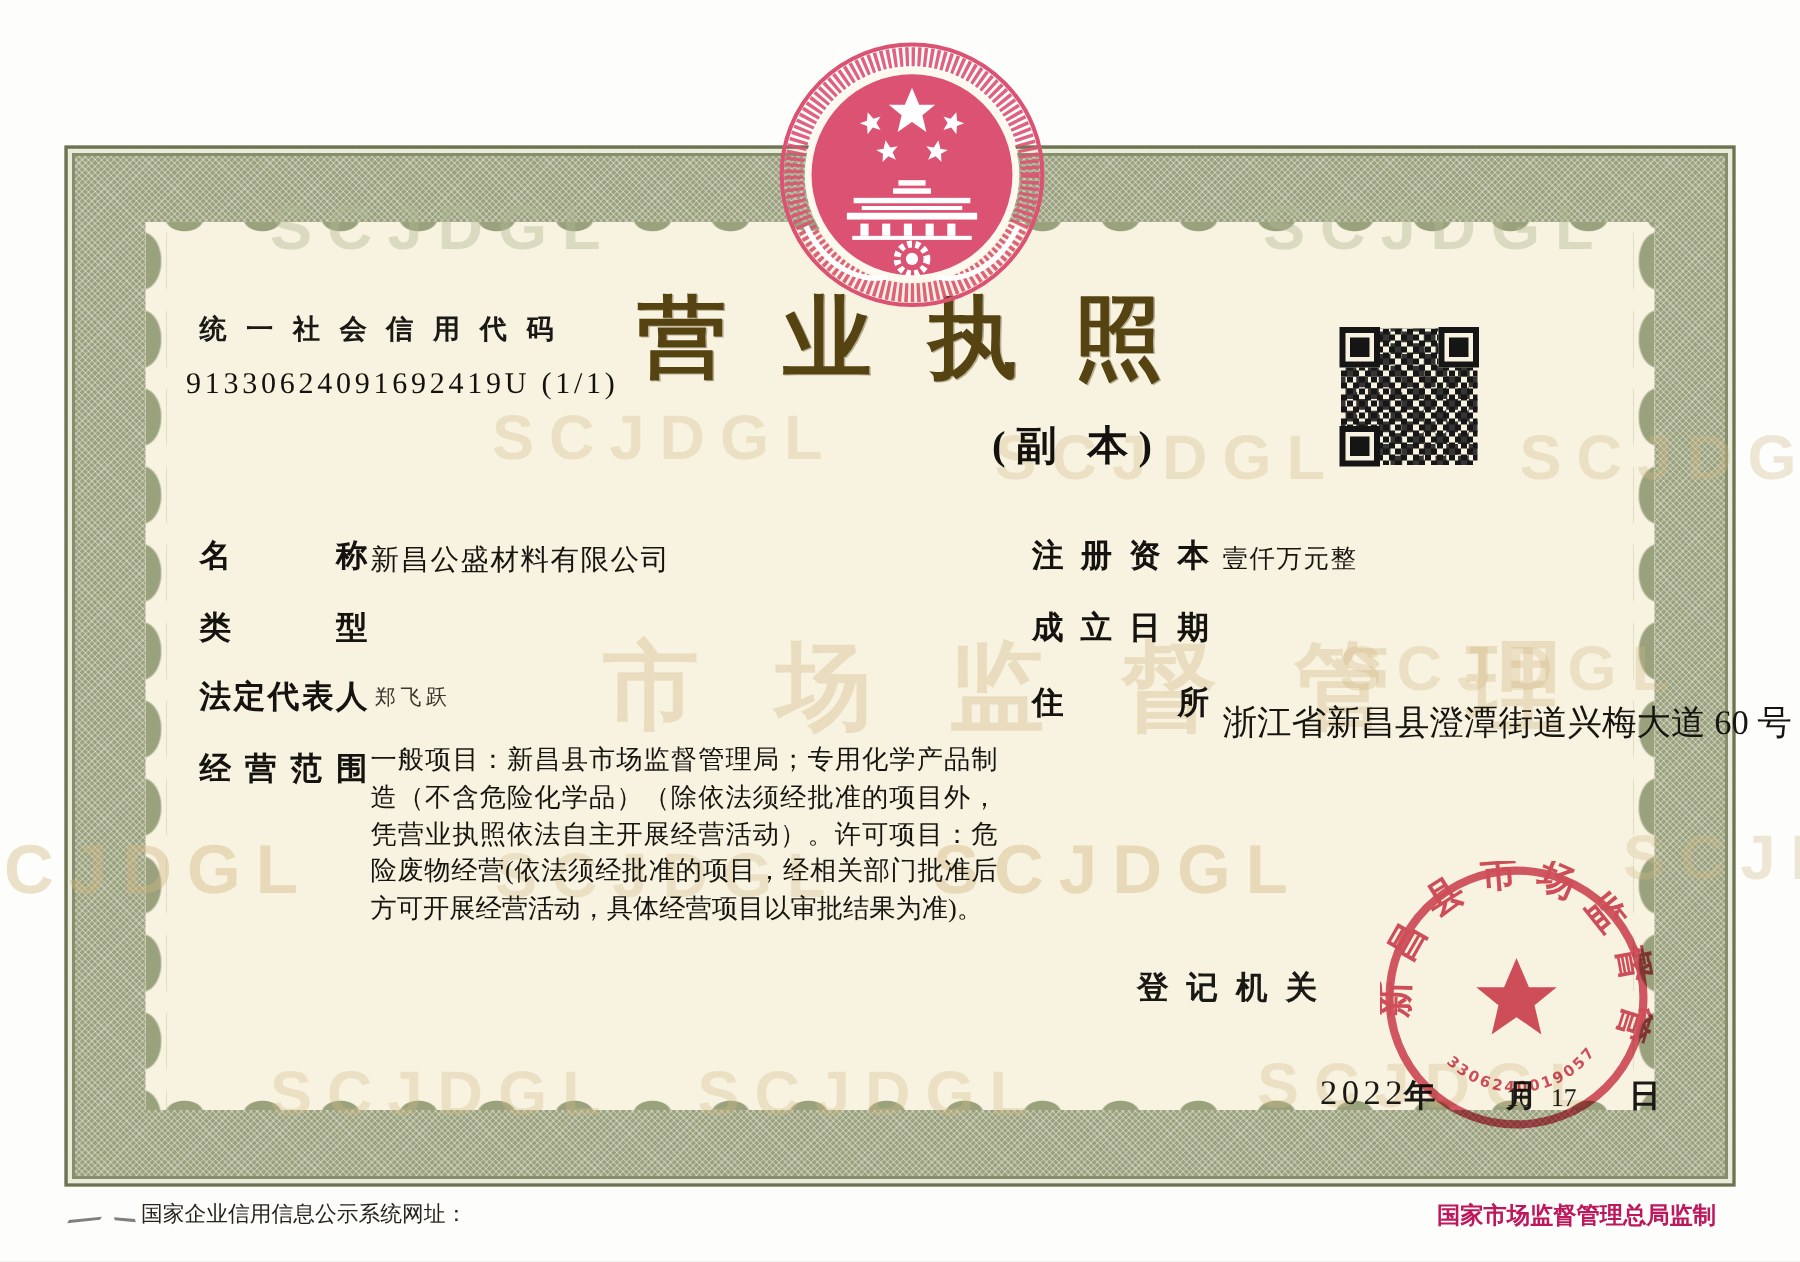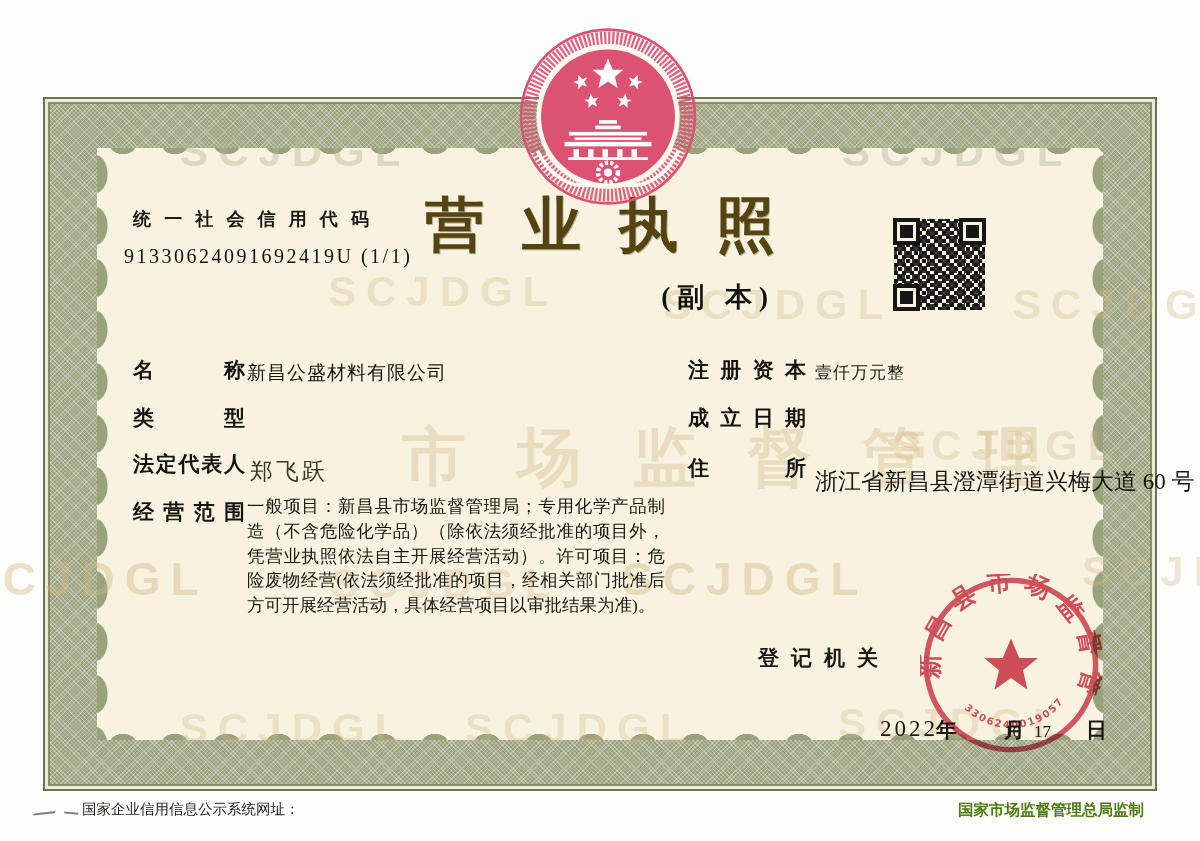--- a/index.html
+++ b/index.html
@@ -55,45 +55,45 @@
   .fd::after{content:"";position:absolute;inset:3px;background:#151515;}
   .fd-tl{left:0;top:0;} .fd-tr{right:0;top:0;} .fd-bl{left:0;bottom:0;}
   .qr-caption{position:absolute;left:997px;top:214px;width:152px;font-size:13.5px;line-height:18.5px;
       font-weight:700;z-index:5;color:#15130f;}
   
   .flabel{position:absolute;width:112px;font-size:21px;font-weight:700;color:#15130f;z-index:5;}
   .rlabel{position:absolute;left:688px;width:118px;font-size:21px;font-weight:700;color:#15130f;z-index:5;}
   .fvalue{position:absolute;z-index:5;color:#17150f;}
   .v-name{left:247px;top:360px;font-size:19px;letter-spacing:1px;}
   .v-type{left:247px;top:408px;font-size:19px;letter-spacing:1px;}
-  .v-rep{left:250px;top:456px;font-size:23px;letter-spacing:3px;color:#3a362c;}
+  .v-rep{left:250px;top:456px;font-size:14px;letter-spacing:3px;color:#3a362c;}
   .v-scope{left:247px;top:494px;width:418px;font-size:17.5px;line-height:24.8px;text-align:justify;}
   .v-capital{left:815px;top:361px;font-size:17px;letter-spacing:1px;}
   .v-estdate{left:815px;top:407px;font-size:19px;letter-spacing:1px;}
   .v-address{left:815px;top:466px;font-size:23px;white-space:nowrap;}
   
   .reg-label{position:absolute;left:758px;top:644px;width:120px;font-size:21px;font-weight:700;z-index:5;}
   .seal{position:absolute;left:920px;top:574px;width:182px;height:182px;z-index:7;opacity:.9;
         mix-blend-mode:multiply;}
   .issue-date{position:absolute;left:0;top:0;width:1200px;height:841px;z-index:5;}
   .issue-date span{position:absolute;}
   .d-year{left:880px;top:716px;font-size:23px;letter-spacing:3px;}
   .d-yc{left:936px;top:716px;font-size:21px;font-weight:700;}
   .d-month{left:1004px;top:722px;font-size:17px;}
   .d-mc{left:1004px;top:716px;font-size:21px;font-weight:700;}
   .d-day{left:1034px;top:722px;font-size:17px;}
   .d-dc{left:1086px;top:716px;font-size:21px;font-weight:700;}
   
-  .f-left{position:absolute;left:36px;top:800px;font-size:14.5px;color:#26231c;z-index:5;}
+  .f-left{position:absolute;left:48px;top:800px;font-size:14.5px;color:#26231c;z-index:5;}
   .scr{display:inline-block;width:22px;height:9px;border-bottom:2px solid rgba(45,43,38,.6);
        transform:rotate(-6deg) skewX(-35deg);margin-right:5px;}
   .scr2{width:14px;transform:rotate(5deg) skewX(20deg);}
   .f-mid{position:absolute;left:585px;top:798px;width:340px;font-size:13.5px;line-height:19px;
        color:#2a271f;z-index:5;}
-  .f-right{position:absolute;left:958px;top:800px;font-size:15.5px;font-weight:700;color:#4d7c0f;z-index:5;}
+  .f-right{position:absolute;left:958px;top:800px;font-size:15.5px;font-weight:700;color:#be185d;z-index:5;}
 </style>
 </head>
 <body>
 
 <div class="page">
 
   <div class="band"></div>
   <div class="paper"></div>
   <div class="sc sc-top"></div>
   <div class="sc sc-bottom"></div>

